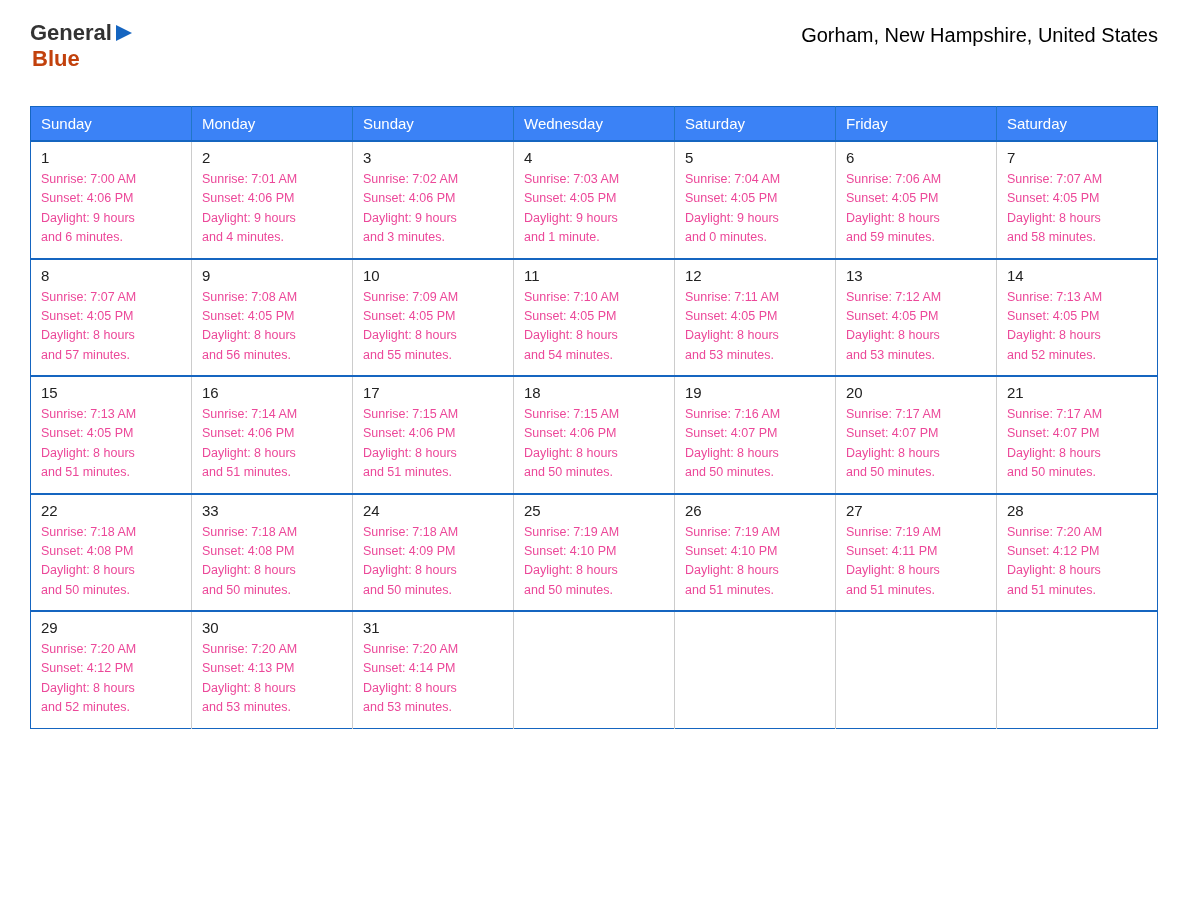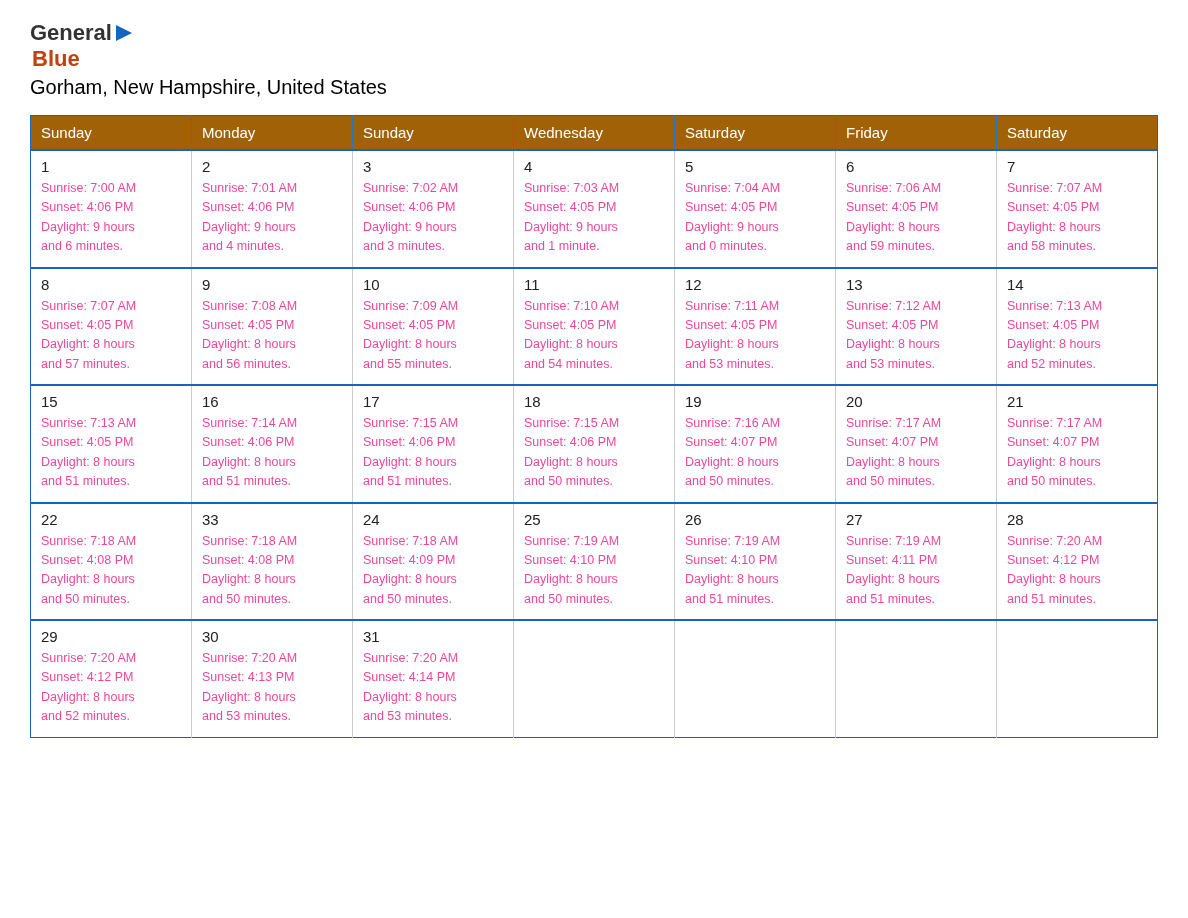--- a/index.html
+++ b/index.html
@@ -7,22 +7,21 @@
       font-family: Arial, sans-serif;
       background: #fff;
       padding: 20px 30px;
       width: 1188px;
       min-height: 918px;
     }
     .header {
       display: flex;
       justify-content: space-between;
       align-items: flex-start;
-      margin-bottom: 16px;
-      flex-direction: column;
+      margin-bottom: 34px;
     }
     .title-area {
       text-align: right;
     }
     .title-area h1 {
       font-size: 42px;
       font-weight: normal;
       color: #222;
       line-height: 1.1;
     }
@@ -31,21 +30,21 @@
       font-weight: normal;
       color: #000000;
       margin-top: 4px;
     }
     .calendar {
       width: 100%;
       border-collapse: collapse;
       border: 1px solid #1565c0;
     }
     .calendar thead tr th {
-      background-color: #a16207;
+      background-color: #3b82f6;
       color: #fff;
       font-size: 15px;
       font-weight: normal;
       padding: 8px 10px;
       text-align: left;
       border-right: 1px solid #2176c7;
     }
     .calendar thead tr th:last-child {
       border-right: none;
     }

